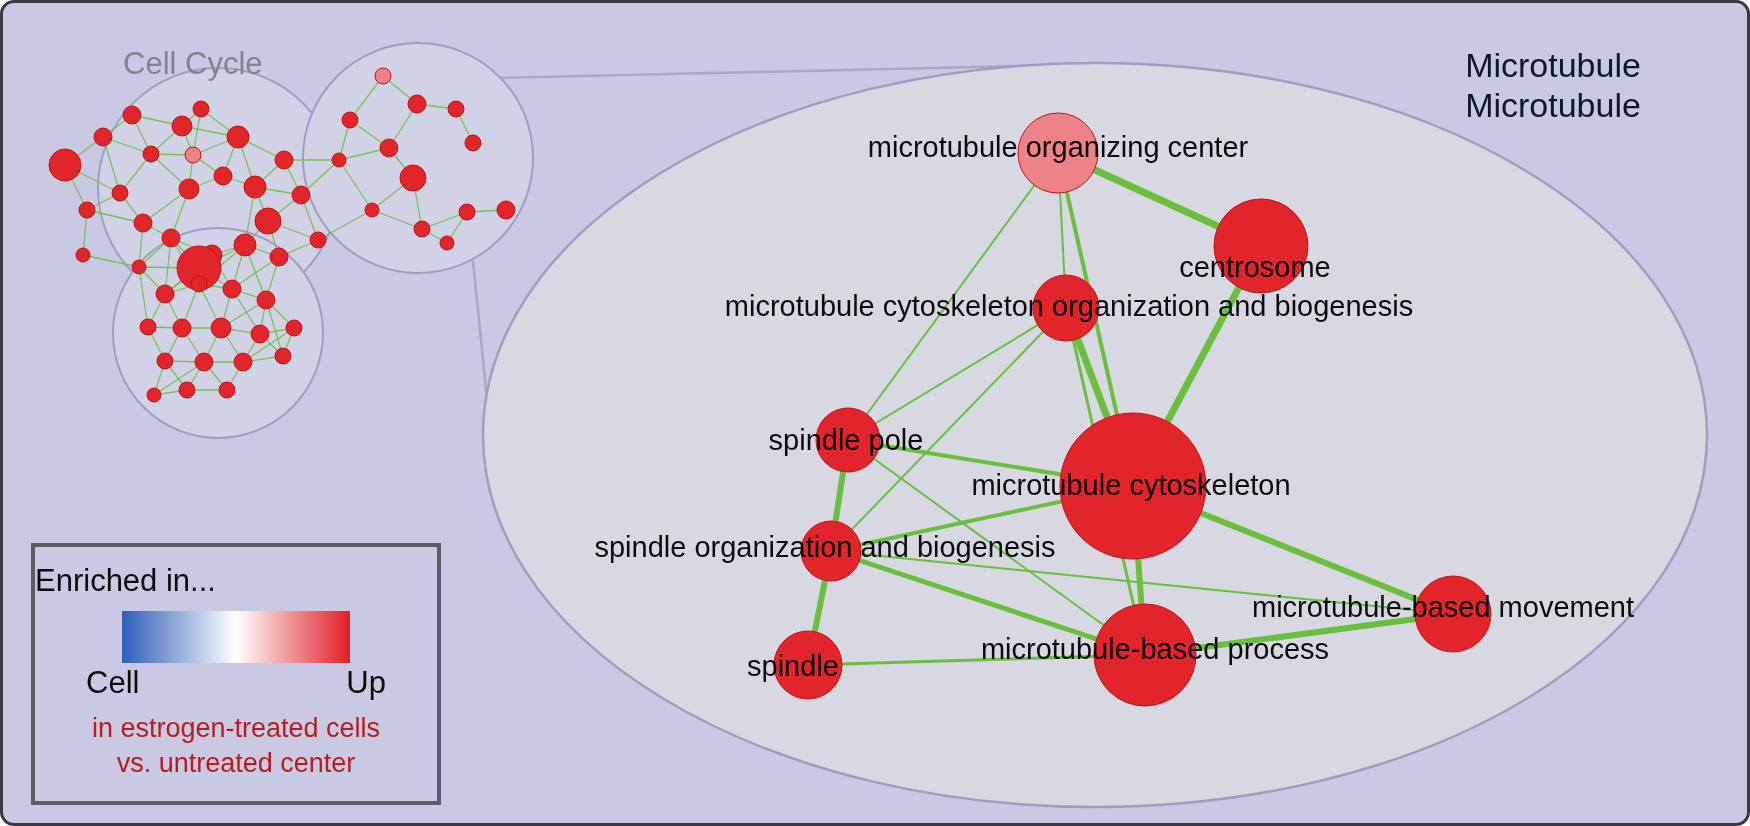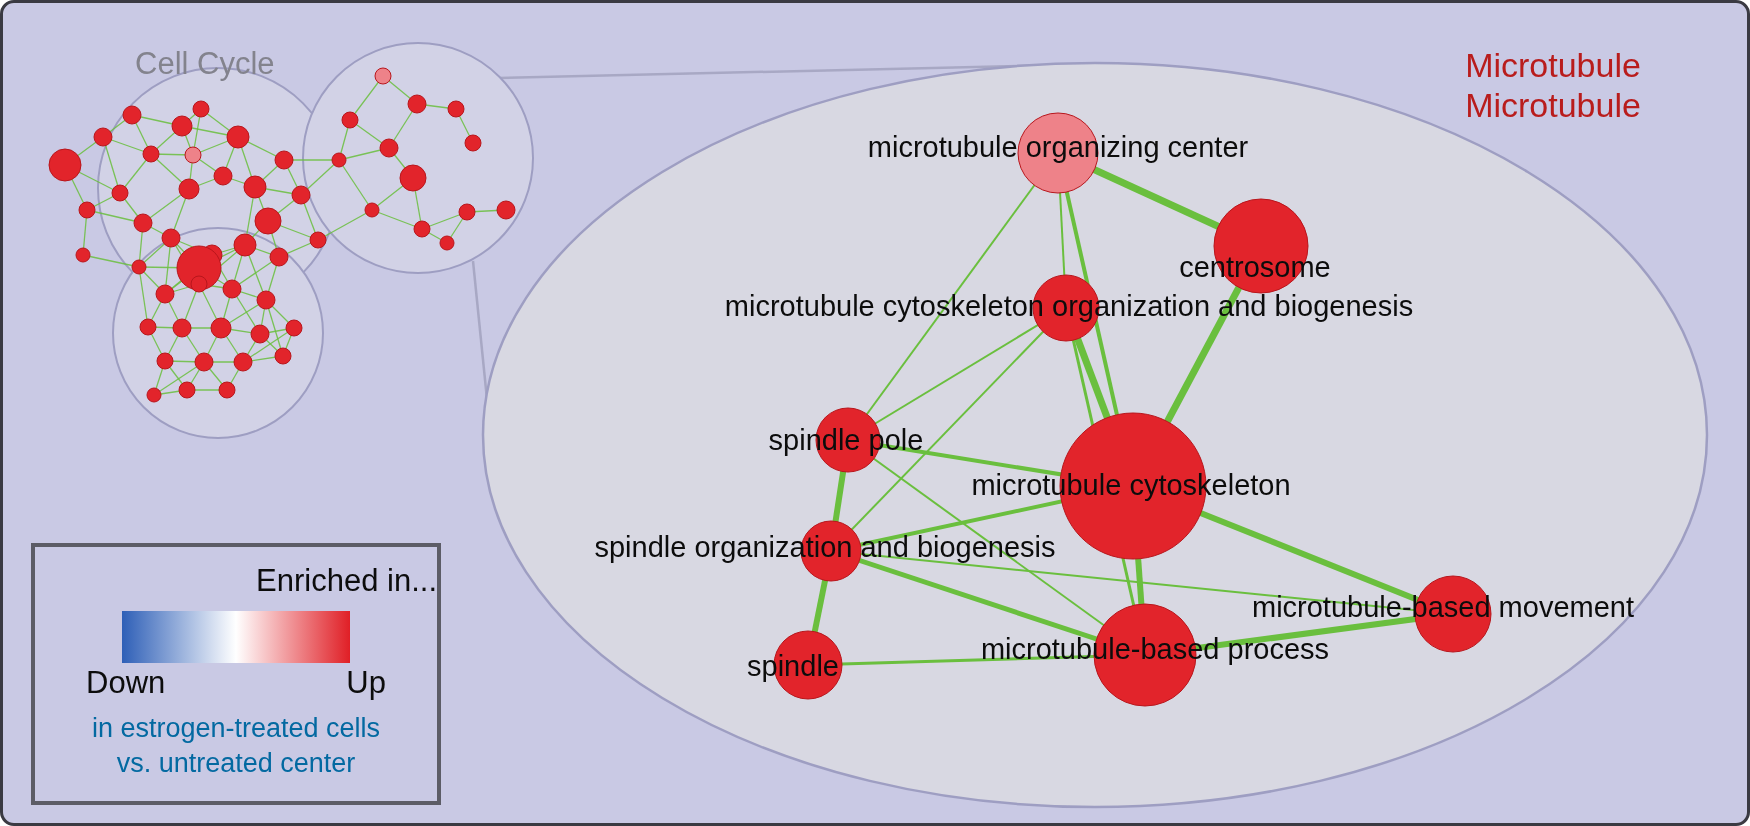--- a/index.html
+++ b/index.html
@@ -25,57 +25,56 @@
     white-space: nowrap;
   }
   .zoom-title {
     position: absolute;
     left: 1420px;
     top: 42px;
     width: 260px;
     text-align: center;
     font-size: 34px;
     line-height: 1.18;
-    color: #b91c1c;
+    color: #0f172a;
   }
   .legend {
     position: absolute;
     left: 28px;
     top: 540px;
     width: 410px;
     height: 262px;
     border: 4px solid #5c5c66;
     background: transparent;
   }
   .legend-title {
-    text-align: right;
+    text-align: left;
     font-size: 31px;
     padding-top: 16px;
     color: #0c0c0c;
-    padding-left: 24px;
   }
   .legend-bar {
     width: 228px;
     height: 52px;
     margin: 12px auto 0 auto;
   }
   .legend-range {
     display: flex;
     justify-content: space-between;
     width: 300px;
     margin: 2px auto 0 auto;
     font-size: 31px;
     color: #0c0c0c;
   }
   .legend-caption {
     margin-top: 10px;
     text-align: center;
     font-size: 27px;
     line-height: 1.3;
-    color: #0369a1;
+    color: #b91c1c;
   }
 </style>
 </head>
 <body>
 
 <div class="frame">
 
   <svg id="net-svg" width="1750" height="826" viewBox="0 0 1750 826">
       <line x1="495" y1="75" x2="1100" y2="61" stroke="#a8a8c4" stroke-width="2.5"></line>
       <line x1="470" y1="258" x2="495" y2="505" stroke="#a8a8c4" stroke-width="2.5"></line>
@@ -295,33 +294,33 @@
       <text x="1252" y="266" text-anchor="middle" dominant-baseline="middle" font-size="29" fill="#0c0c0c">centrosome</text>
       <text x="1066" y="305" text-anchor="middle" dominant-baseline="middle" font-size="29" fill="#0c0c0c">microtubule cytoskeleton organization and biogenesis</text>
       <text x="843" y="439" text-anchor="middle" dominant-baseline="middle" font-size="29" fill="#0c0c0c">spindle pole</text>
       <text x="1128" y="484" text-anchor="middle" dominant-baseline="middle" font-size="29" fill="#0c0c0c">microtubule cytoskeleton</text>
       <text x="822" y="546" text-anchor="middle" dominant-baseline="middle" font-size="29" fill="#0c0c0c">spindle organization and biogenesis</text>
       <text x="1440" y="606" text-anchor="middle" dominant-baseline="middle" font-size="29" fill="#0c0c0c">microtubule-based movement</text>
       <text x="1152" y="648" text-anchor="middle" dominant-baseline="middle" font-size="29" fill="#0c0c0c">microtubule-based process</text>
       <text x="790" y="665" text-anchor="middle" dominant-baseline="middle" font-size="29" fill="#0c0c0c">spindle</text>
     </svg>
 
-  <div class="cluster-label" style="left:120px; top:42px;margin-left:12px;">Cell Cycle</div>
+  <div class="cluster-label" style="left:120px; top:42px;">Cell Cycle</div>
 
 
   <div class="zoom-title">
     <div>Microtubule</div>
     <div>Microtubule</div>
   </div>
 
   <div class="legend">
     <div class="legend-title">Enriched in...</div>
     <div class="legend-bar" style="background: linear-gradient(90deg, rgb(46, 95, 183) 0%, rgb(255, 255, 255) 50%, rgb(224, 31, 38) 100%);"></div>
     <div class="legend-range">
-      <span>Down</span>
+      <span>Cell</span>
       <span>Up</span>
     </div>
     <div class="legend-caption">
       <div>in estrogen-treated cells</div>
       <div>vs. untreated center</div>
     </div>
   </div>
 
 </div>
 

